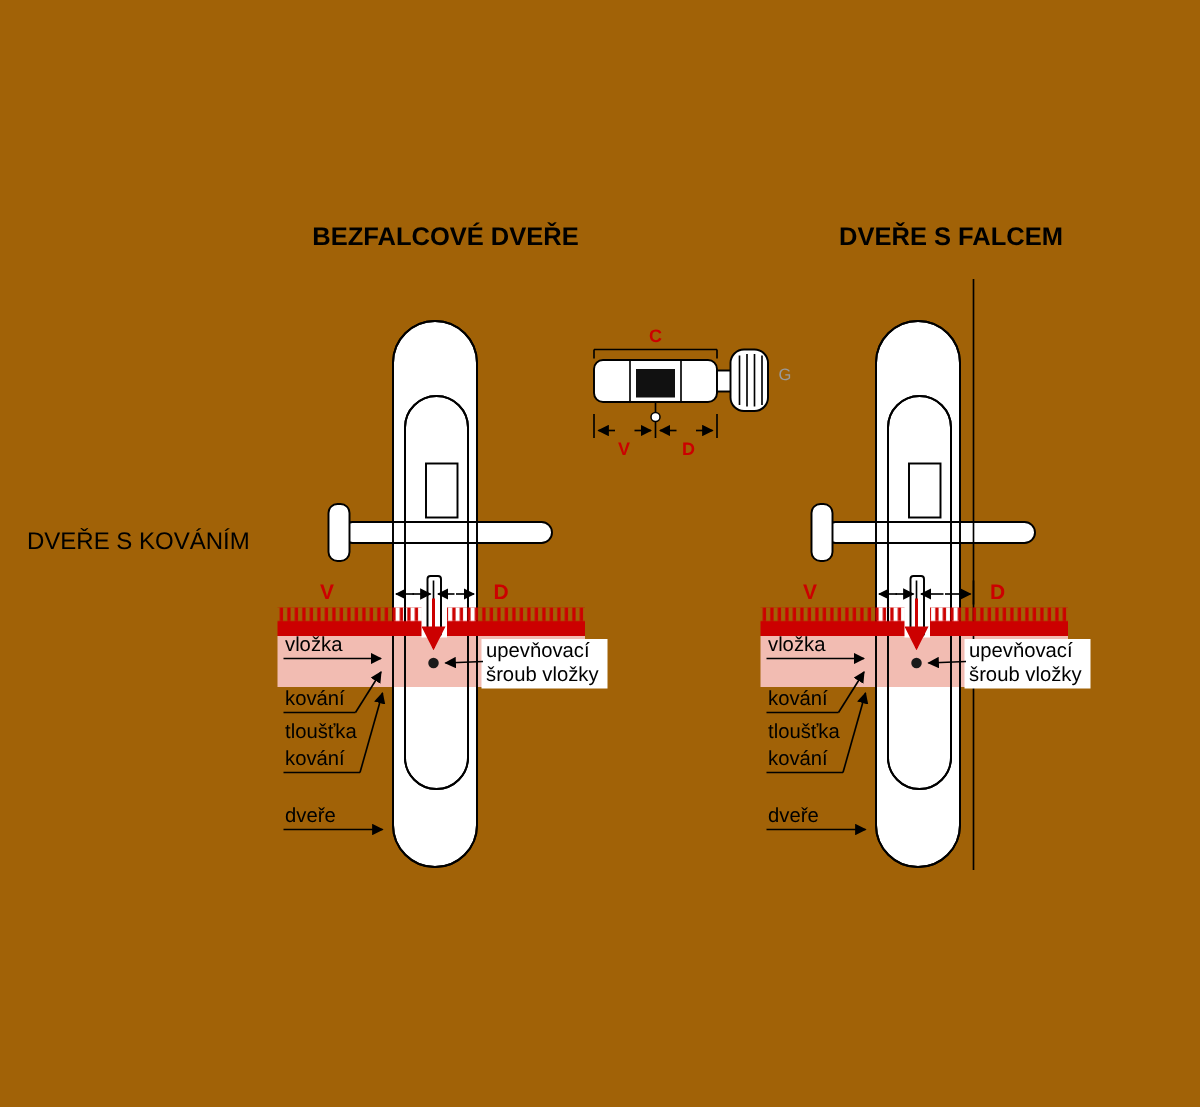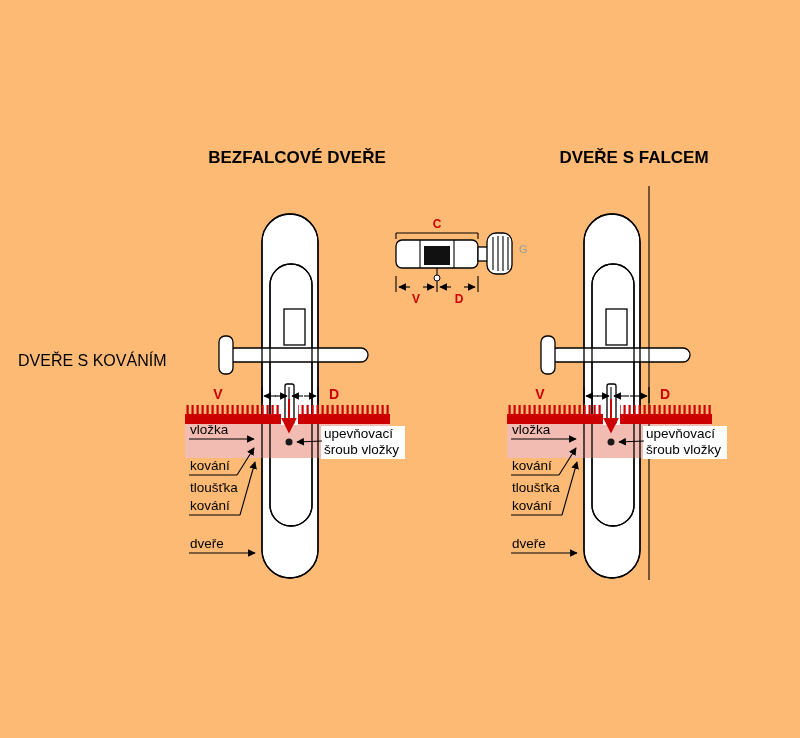--- a/index.html
+++ b/index.html
@@ -1,16 +1,16 @@
 <!DOCTYPE html>
 <html><head>
 <meta charset="utf-8">
 <style>
   html,body{margin:0;padding:0;background:#fff;}
-  .stage{position:relative;width:800px;height:738px;background:#fdba74;overflow:hidden;}
+  .stage{position:relative;width:800px;height:738px;background:#a16207;overflow:hidden;}
   svg{display:block;}
   .outline{fill:#fff;stroke:#000;stroke-width:1.3;}
   .outline-nf{fill:none;stroke:#000;stroke-width:1.3;}
   .ln{stroke:#000;stroke-width:1.1;fill:none;}
   .lnr{stroke:#cc0000;stroke-width:2;fill:none;}
   .t-title{font:bold 17px "Liberation Sans",sans-serif;fill:#000;}
   .t-side{font:16px "Liberation Sans",sans-serif;fill:#000;}
   .t-label{font:13.5px "Liberation Sans",sans-serif;fill:#000;}
   .t-dim{font:bold 14px "Liberation Sans",sans-serif;fill:#cc0000;}
   .t-dim-s{font:bold 12px "Liberation Sans",sans-serif;fill:#cc0000;}

